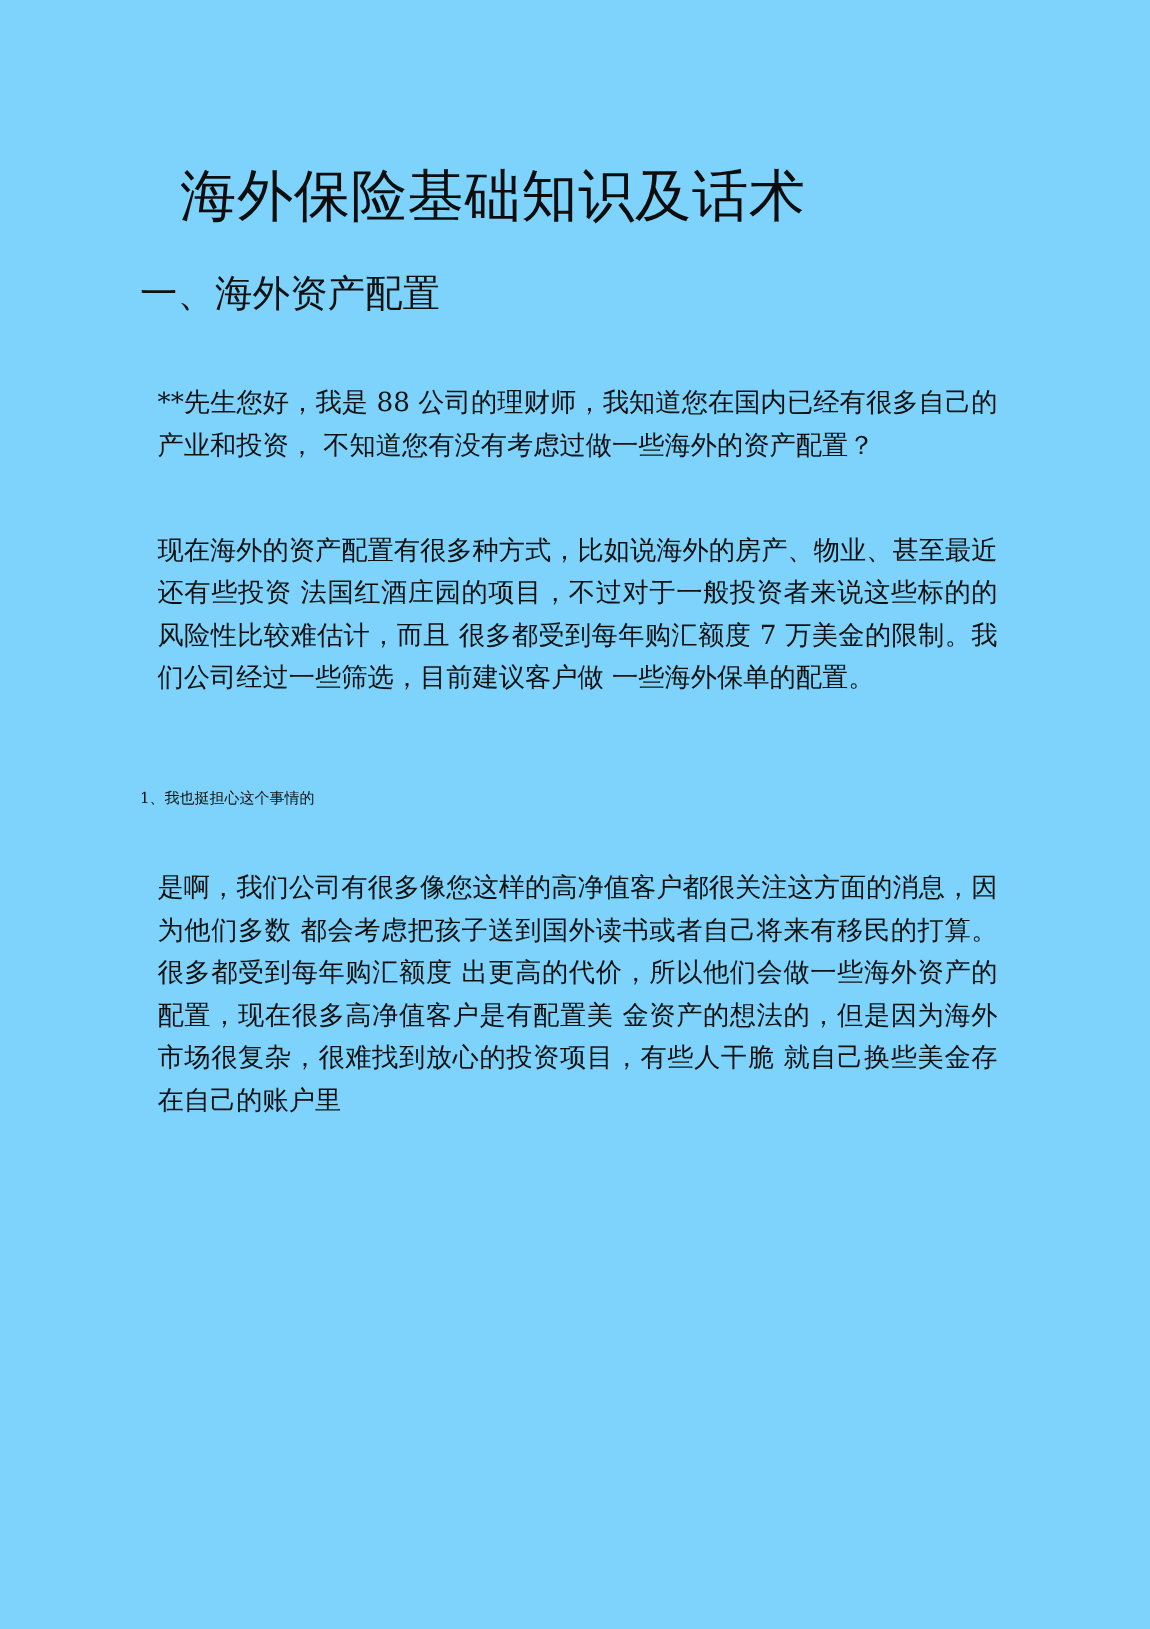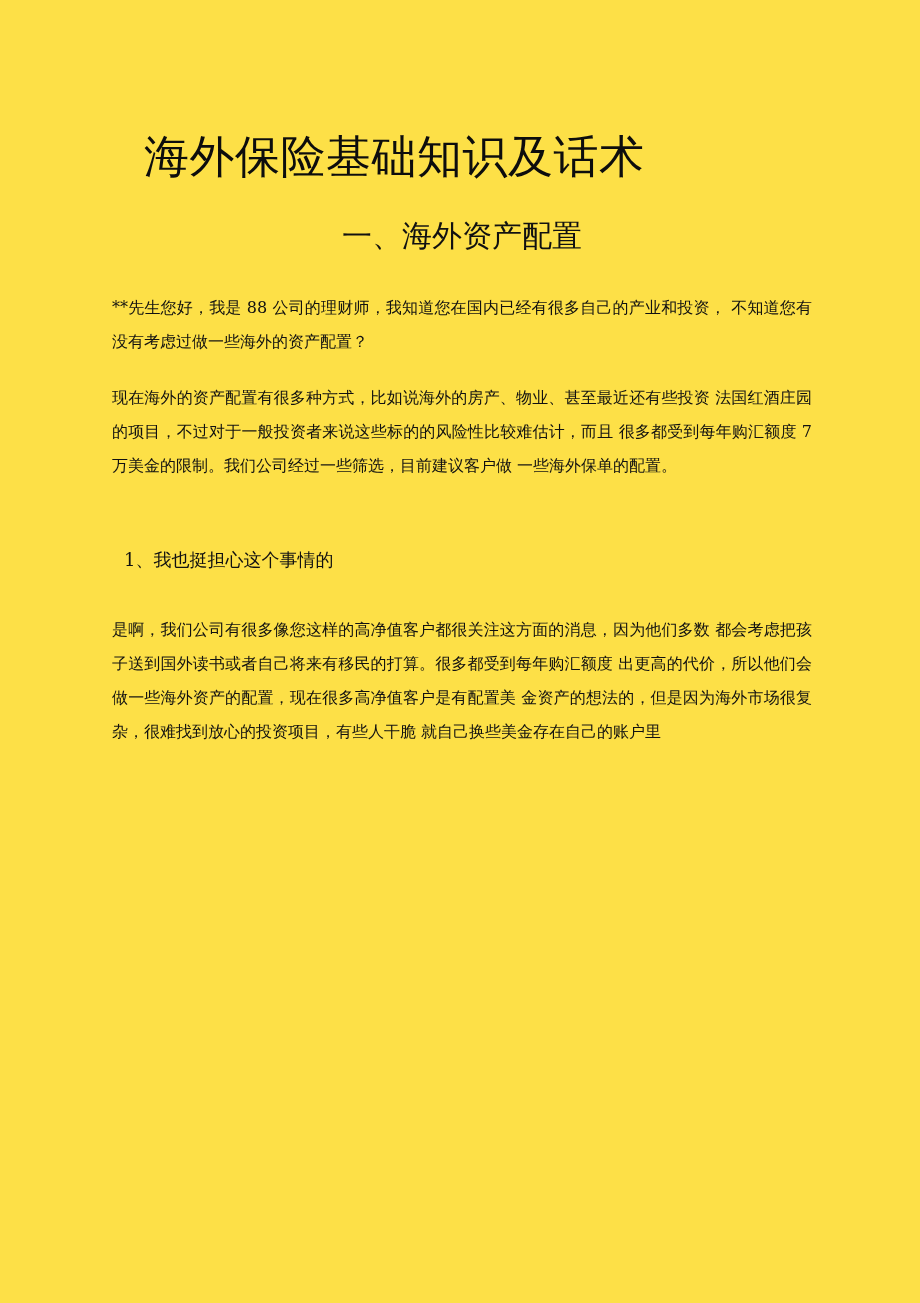--- a/index.html
+++ b/index.html
@@ -14,21 +14,21 @@
     font-family: "DejaVu Serif", "Liberation Serif", serif;
     color: #0a0a0a;
     -webkit-font-smoothing: antialiased;
     overflow: hidden;
   }
 
   .page {
     position: relative;
     width: 920px;
     height: 1303px;
-    background: #fde047;
+    background: #7dd3fc;
     box-sizing: border-box;
   }
 
   .page-body {
     position: absolute;
     left: 112px;
     top: 0;
     width: 700px;
   }
 
@@ -49,50 +49,49 @@
   .section-heading {
     margin: 0;
     padding: 0;
     padding-top: 38px;
     font-family: "DejaVu Serif", "Liberation Serif", serif;
     font-weight: 400;
     font-size: 30px;
     line-height: 1.25;
     color: #111111;
     white-space: nowrap;
-    text-align: center;
   }
 
   p.para {
-    margin: 0;
+    margin: 14px;
     padding: 0;
     font-family: "DejaVu Serif", "Liberation Serif", serif;
-    font-size: 16px;
+    font-size: 21px;
     line-height: 34px;
     color: #111111;
     text-align: justify;
     text-justify: inter-ideograph;
     word-break: break-all;
   }
 
   
   .gap-a { height: 36px; }
   .gap-b { height: 22px; }
   .gap-c { height: 26px; }
   .gap-d { height: 24px; }
 
   .para-loose {
     line-height: 38px;
   }
 
   .num-item {
-    margin: 12px;
+    margin: 0;
     padding: 0;
     font-family: "DejaVu Serif", "Liberation Serif", serif;
-    font-size: 18px;
+    font-size: 12px;
     line-height: 34px;
     color: #111111;
     white-space: nowrap;
   }
 </style>
 </head>
 <body>
 
 <div class="page">
   <div class="page-body">

